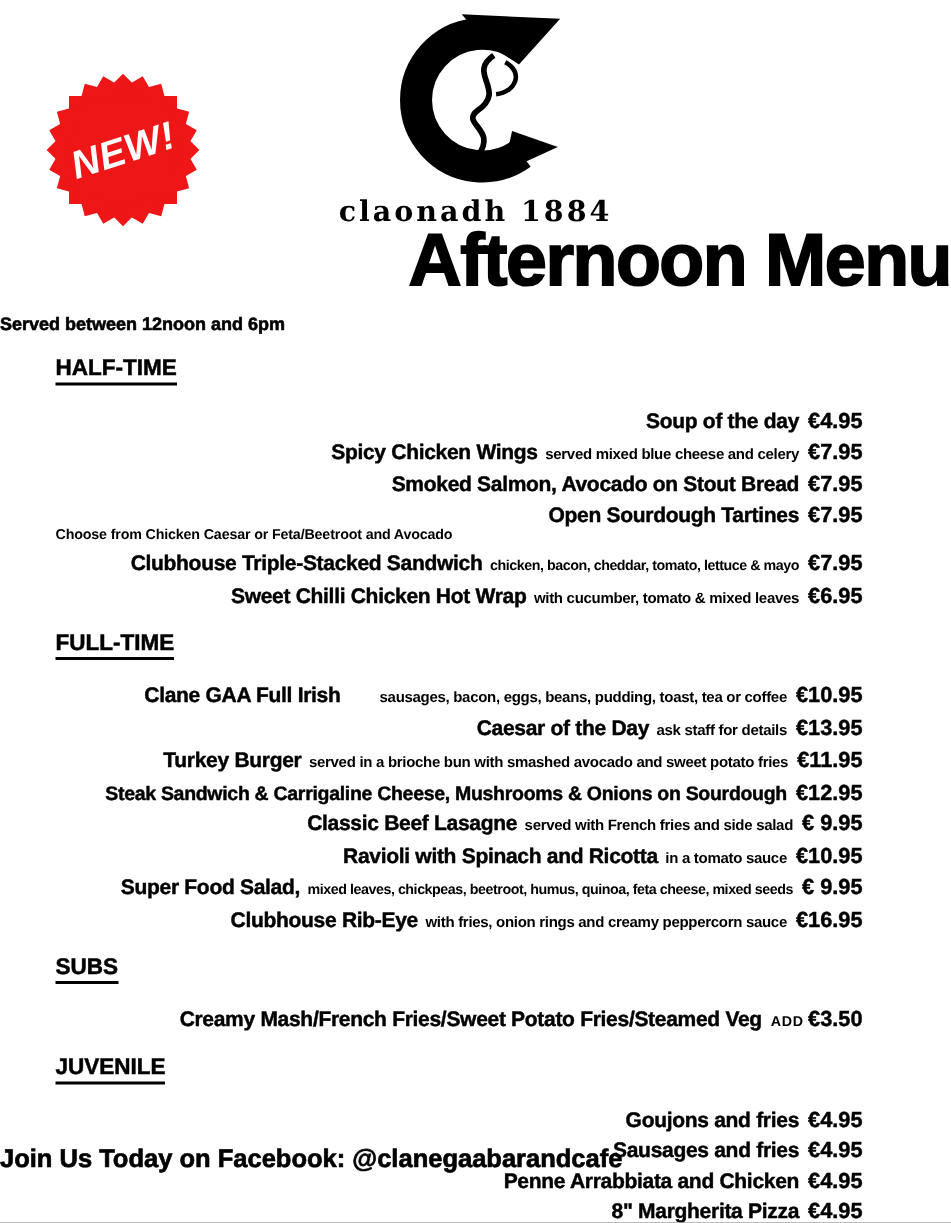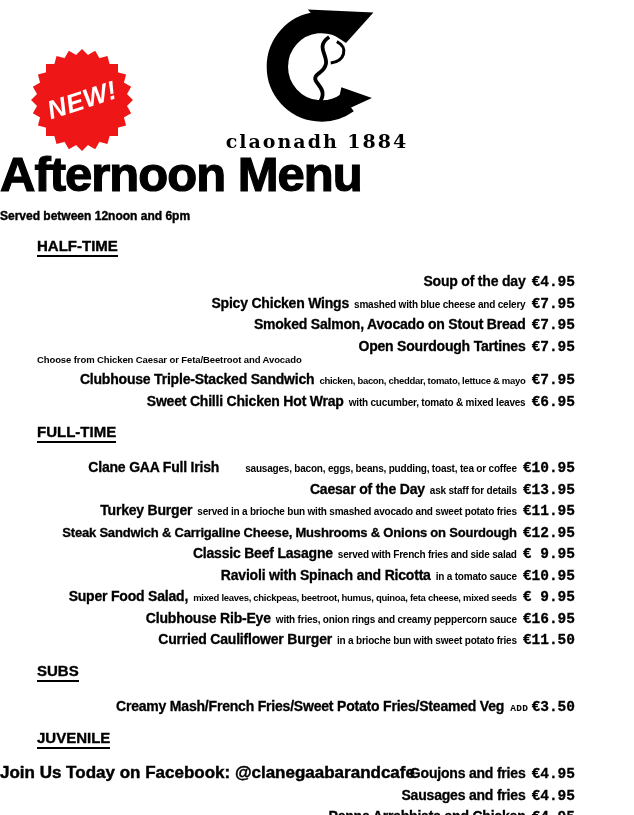--- a/index.html
+++ b/index.html
@@ -27,21 +27,21 @@
   .badge .disc { position:absolute; left:14px; top:14px; width:70px; height:70px; border-radius:50%; background:#ee1616; }
   .badge .label {
     position:absolute; left:0; top:0; width:98px; height:98px;
     display:flex; align-items:center; justify-content:center;
     transform:rotate(-18deg); color:#fff; font-style:italic;
     font-size:26px; letter-spacing:0.5px;
   }
 
   
   .title {
-    position:absolute; top:146px; left:0; width:100%; text-align:left;
+    position:absolute; top:146px; left:0; width:100%; text-align:right;
     font-size:49px; letter-spacing:-1px; -webkit-text-stroke:1.2px #000;
   }
   .subtitle {
     position:absolute; top:209px; left:0; width:100%; text-align:left;
     font-size:12px; -webkit-text-stroke:0.4px #000;
   }
 
   
   .menu { position:absolute; top:236px; left:37px; width:538px; }
   .section { margin-bottom:10px; }
@@ -50,21 +50,21 @@
     border-bottom:2.5px solid #000; margin-bottom:14px; -webkit-text-stroke:0.35px #000;
   }
   .row { display:flex; align-items:baseline; line-height:19.5px; }
   .left { flex:1 1 auto; min-width:0; white-space:nowrap;text-align:right; }
   .name { font-size:14px; letter-spacing:-0.2px; -webkit-text-stroke:0.3px #000; }
   .name.long { font-size:13px; }
   .desc { font-size:10px; letter-spacing:-0.2px; margin-left:5px; }
   .desc.xs { font-size:9.5px; letter-spacing:-0.3px; }
   .desc.gap { margin-left:26px; }
   .subnote { font-size:9.5px; line-height:12px; margin-top:-3px; margin-bottom:3px; letter-spacing:-0.1px; }
-  .price { flex:0 0 auto; margin-left:6px; font-size:14.5px; white-space:pre; text-align:center;font-family:Liberation Mono, monospace; -webkit-text-stroke:0.3px #000; }
+  .price { flex:0 0 auto; margin-left:6px; font-size:14.5px; white-space:pre; text-align:center; -webkit-text-stroke:0.3px #000; }
   .price .prefix { font-size:9.5px; letter-spacing:0.4px; -webkit-text-stroke:0; margin-right:3px; }
 
   .footer {
     position:absolute; top:763px; left:0; width:100%; text-align:left;
     font-size:17px; -webkit-text-stroke:0.45px #000;
   }
 </style>
 </head>
 <body>
 
@@ -99,21 +99,21 @@
 
   <div class="menu">
 
     <div class="section">
       <div class="heading">HALF-TIME</div>
       <div class="row">
         <div class="left"><span class="name">Soup of the day</span></div>
         <div class="price">€4.95</div>
       </div>
       <div class="row">
-        <div class="left"><span class="name">Spicy Chicken Wings</span><span class="desc">smashed with blue cheese and celery</span></div>
+        <div class="left"><span class="name">Spicy Chicken Wings</span><span class="desc">served mixed blue cheese and celery</span></div>
         <div class="price">€7.95</div>
       </div>
       <div class="row">
         <div class="left"><span class="name">Smoked Salmon, Avocado on Stout Bread</span></div>
         <div class="price">€7.95</div>
       </div>
       <div class="row">
         <div class="left"><span class="name">Open Sourdough Tartines</span></div>
         <div class="price">€7.95</div>
       </div>
@@ -155,24 +155,20 @@
         <div class="price">€10.95</div>
       </div>
       <div class="row">
         <div class="left"><span class="name">Super Food Salad,</span><span class="desc xs">mixed leaves, chickpeas, beetroot, humus, quinoa, feta cheese, mixed seeds</span></div>
         <div class="price">€ 9.95</div>
       </div>
       <div class="row">
         <div class="left"><span class="name">Clubhouse Rib-Eye</span><span class="desc">with fries, onion rings and creamy peppercorn sauce</span></div>
         <div class="price">€16.95</div>
       </div>
-      <div class="row">
-        <div class="left"><span class="name">Curried Cauliflower Burger</span><span class="desc">in a brioche bun with sweet potato fries</span></div>
-        <div class="price">€11.50</div>
-      </div>
     </div>
 
     <div class="section">
       <div class="heading">SUBS</div>
       <div class="row">
         <div class="left"><span class="name">Creamy Mash/French Fries/Sweet Potato Fries/Steamed Veg</span></div>
         <div class="price"><span class="prefix">ADD</span><span>€3.50</span></div>
       </div>
     </div>
 

